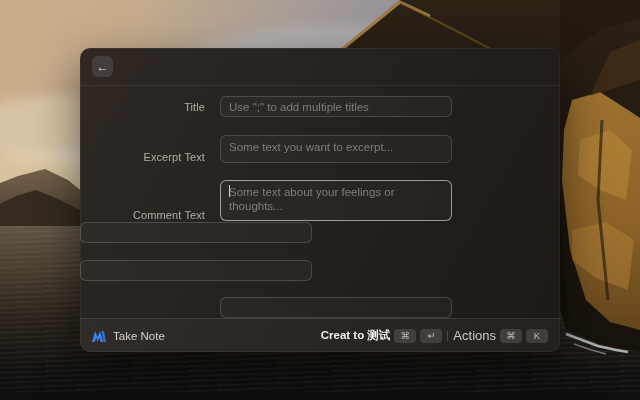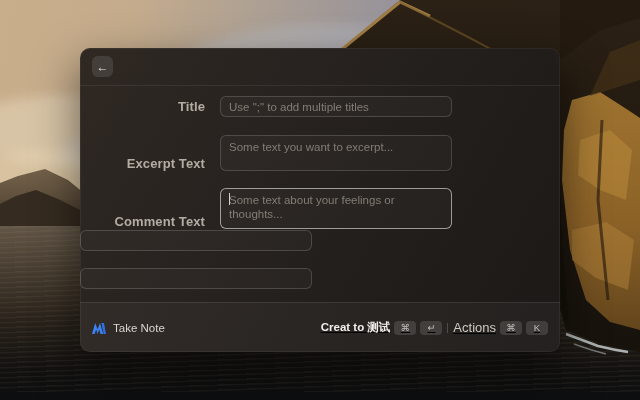--- a/index.html
+++ b/index.html
@@ -40,49 +40,49 @@
   }
   .back-btn{
     width:21px;height:21px;border-radius:6px;background:rgba(255,255,255,.11);
     display:flex;align-items:center;justify-content:center;
     color:#e9e5e0;font-size:12px;line-height:1;cursor:pointer;border:none;
   }
   .win-form{flex:1 1 auto;overflow:hidden;padding-top:10px;}
   .row{display:flex;margin-bottom:17px;align-items:flex-end;}
   .row .lbl{
     width:125px;flex:0 0 125px;text-align:right;padding-right:15px;
-    font-size:13px;font-weight:700;color:#b3aca3;letter-spacing:.1px;
+    font-size:11px;font-weight:400;color:#b3aca3;letter-spacing:.1px;
   }
   .row.center{align-items:center;}
   .row.top .lbl{padding-top:5px;}
   .ctl{width:232px;position:relative;}
   .tn-input,.tn-textarea{
     width:100%;box-sizing:border-box;display:block;
     background:rgba(255,255,255,.025);
     border:1px solid rgba(255,255,255,.16);
     border-radius:6px;color:#ece8e3;font-family:"Liberation Sans",sans-serif;
     font-size:11.5px;outline:none;
   }
   .tn-input{height:21px;padding:0 8px;}
-  .tn-textarea{height:36px;padding:4px 8px;resize:none;line-height:14px;}
+  .tn-textarea{height:28px;padding:4px 8px;resize:none;line-height:14px;}
   .tn-input::placeholder,.tn-textarea::placeholder{color:#847d75;opacity:1;}
   .focused .tn-textarea{border-color:rgba(255,255,255,.55);height:41px;}
   .caret{position:absolute;left:9px;top:5px;width:1px;height:12px;background:#d6d1cb;}
   .row.r1{margin-bottom:18px;}
   .row.r3{margin-bottom:1px;}
   .row.r5{margin-bottom:16px;}
   
   .win-footer{
     flex:0 0 25px;height:25px;display:flex;align-items:center;
-    padding:12px 12px;border-top:1px solid rgba(255,255,255,.09);
+    padding:4px 12px;border-top:1px solid rgba(255,255,255,.09);
     background:rgba(255,255,255,.035);
   }
   .app-id{display:flex;align-items:center;gap:7px;}
   .app-name{font-size:11.5px;color:#d9d4ce;}
-  .foot-right{margin-left:auto;display:flex;align-items:center;text-decoration:underline;}
+  .foot-right{margin-left:auto;display:flex;align-items:center;}
   .foot-btn{display:flex;align-items:center;gap:4px;cursor:pointer;background:none;border:none;padding:0;}
   .submit-label{font-size:11.5px;font-weight:700;color:#f2efeb;font-family:"Liberation Sans",sans-serif;white-space:nowrap;}
   .actions-label{font-size:13px;color:#cfc9c2;font-family:"Liberation Sans",sans-serif;}
   .kbd{
     min-width:16px;height:14px;padding:0 3px;border-radius:4px;
     background:rgba(255,255,255,.13);color:#c3bdb6;font-size:9.5px;
     line-height:14px;text-align:center;display:inline-block;
   }
   .foot-divider{width:1px;height:10px;background:rgba(255,255,255,.18);margin:0 5px;}
 </style>

